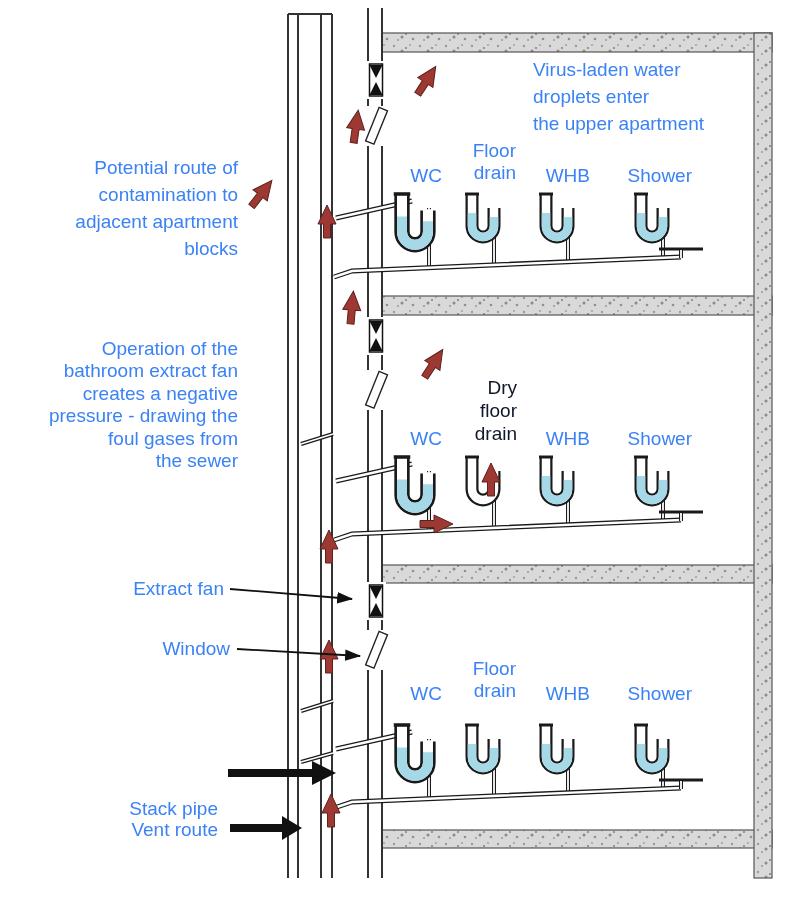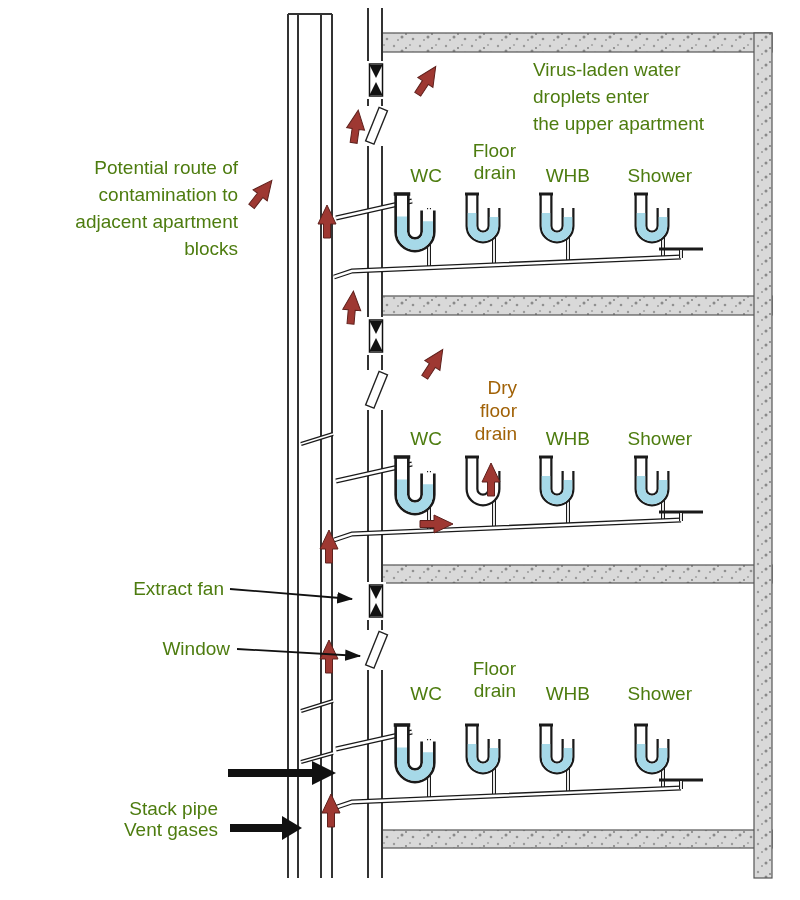--- a/index.html
+++ b/index.html
@@ -1,22 +1,22 @@
 <!DOCTYPE html>
 <html><head>
 <meta charset="utf-8">
 <style>
   html,body{margin:0;padding:0;background:#ffffff;}
   #stage{position:relative;width:800px;height:900px;background:#fff;overflow:hidden;
          font-family:"Liberation Sans", sans-serif;}
   #gfx{position:absolute;left:0;top:0;}
-  .t{position:absolute;white-space:pre-line;color:#4d7c0f;font-size:19px;line-height:1.42;z-index:2;}
+  .t{position:absolute;white-space:pre-line;color:#3b82f6;font-size:19px;line-height:1.42;z-index:2;}
   .tr{text-align:right;}
   .tc{text-align:right;}
-  .dry{color:#a16207;line-height:1.2;}
+  .dry{color:#0f172a;line-height:1.2;}
   .fix{line-height:1.15;}
   
   .pb{fill:none;stroke:#1a1a1a;stroke-width:5;}
   .pw{fill:none;stroke:#ffffff;stroke-width:2.4;}
   .tb{fill:none;stroke:#1a1a1a;stroke-width:4;}
   .tw{fill:none;stroke:#ffffff;stroke-width:1.8;}
   .wline{stroke:#333333;stroke-width:2;}
   .ptr{stroke:#111111;stroke-width:1.8;}
 </style>
 </head>
@@ -192,28 +192,34 @@
 
   <div class="t" style="left:533px;top:57px;width:225px;">Virus-laden water
 droplets enter
 the upper apartment</div>
 
   <div class="t tr" style="left:36px;top:155px;width:202px;">Potential route of
 contamination to
 adjacent apartment
 blocks</div>
 
+  <div class="t tr" style="left:26px;top:338px;width:212px;line-height:1.18;">Operation of the
+bathroom extract fan
+creates a negative
+pressure - drawing the
+foul gases from
+the sewer</div>
 
   <div class="t tr" style="left:100px;top:636px;width:130px;">Window</div>
 
   <div class="t tr" style="left:100px;top:576px;width:124px;">Extract fan</div>
 
   <div class="t tr" style="left:88px;top:796px;width:130px;">Stack pipe</div>
 
-  <div class="t tr" style="left:88px;top:817px;width:130px;">Vent gases</div>
+  <div class="t tr" style="left:88px;top:817px;width:130px;">Vent route</div>
 
   <div class="t tc" style="left:388px;top:163px;width:54px;">WC</div>
   <div class="t tc fix" style="left:452px;top:140px;width:64px;">Floor
 drain</div>
   <div class="t tc" style="left:528px;top:163px;width:62px;">WHB</div>
   <div class="t tc" style="left:608px;top:163px;width:84px;">Shower</div>
 
   <div class="t tc" style="left:388px;top:426px;width:54px;">WC</div>
   <div class="t tc dry" style="left:455px;top:377px;width:62px;">Dry
 floor

